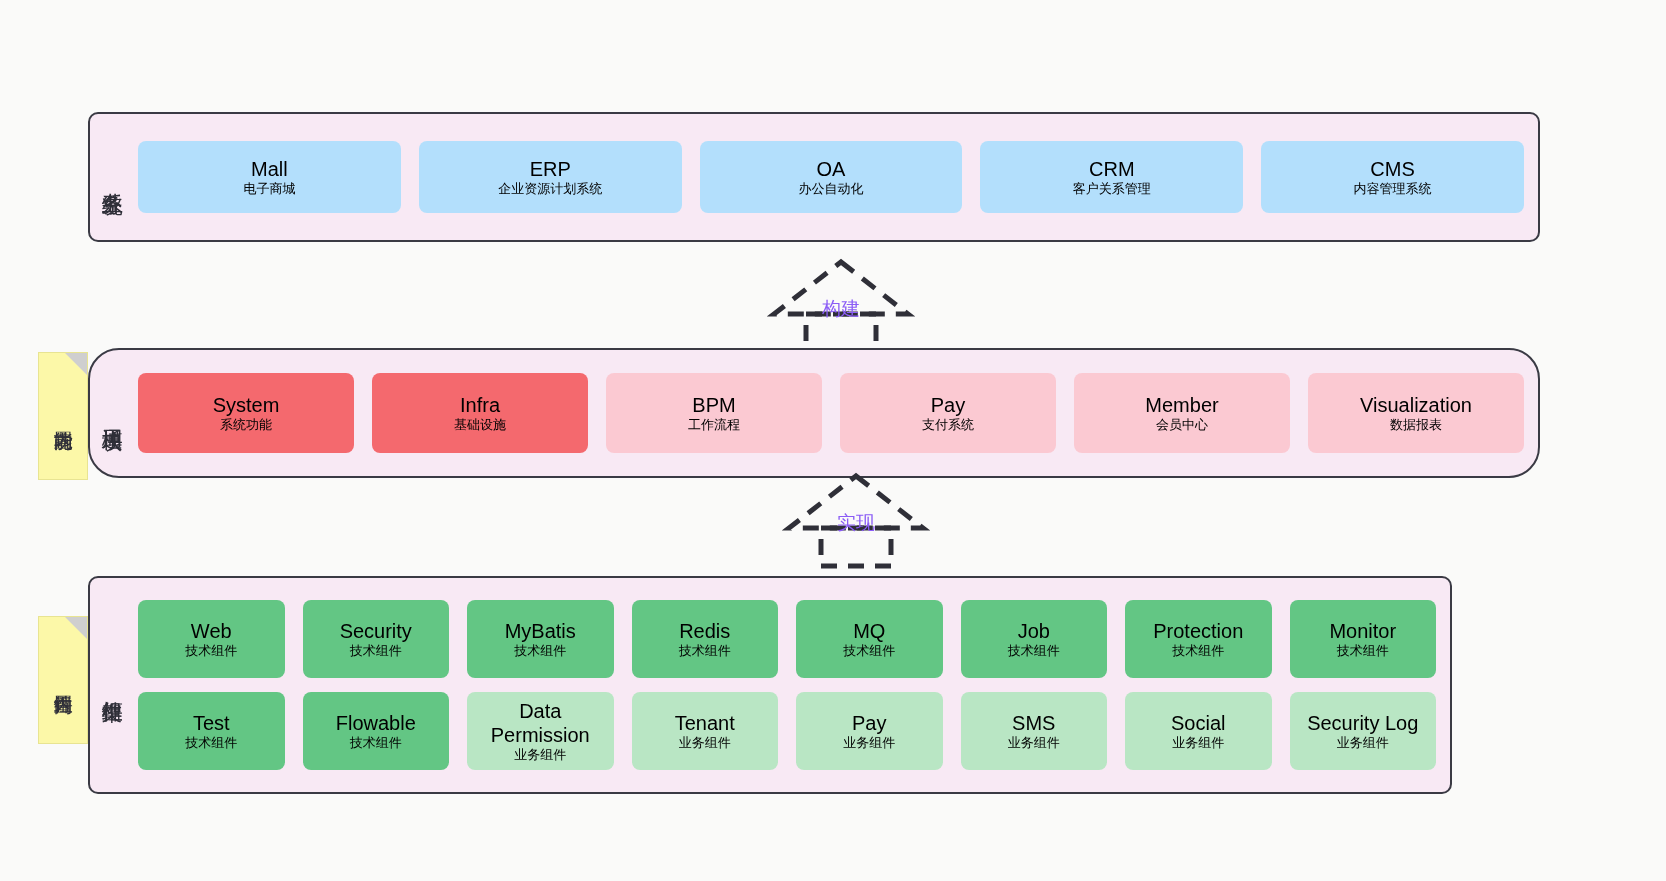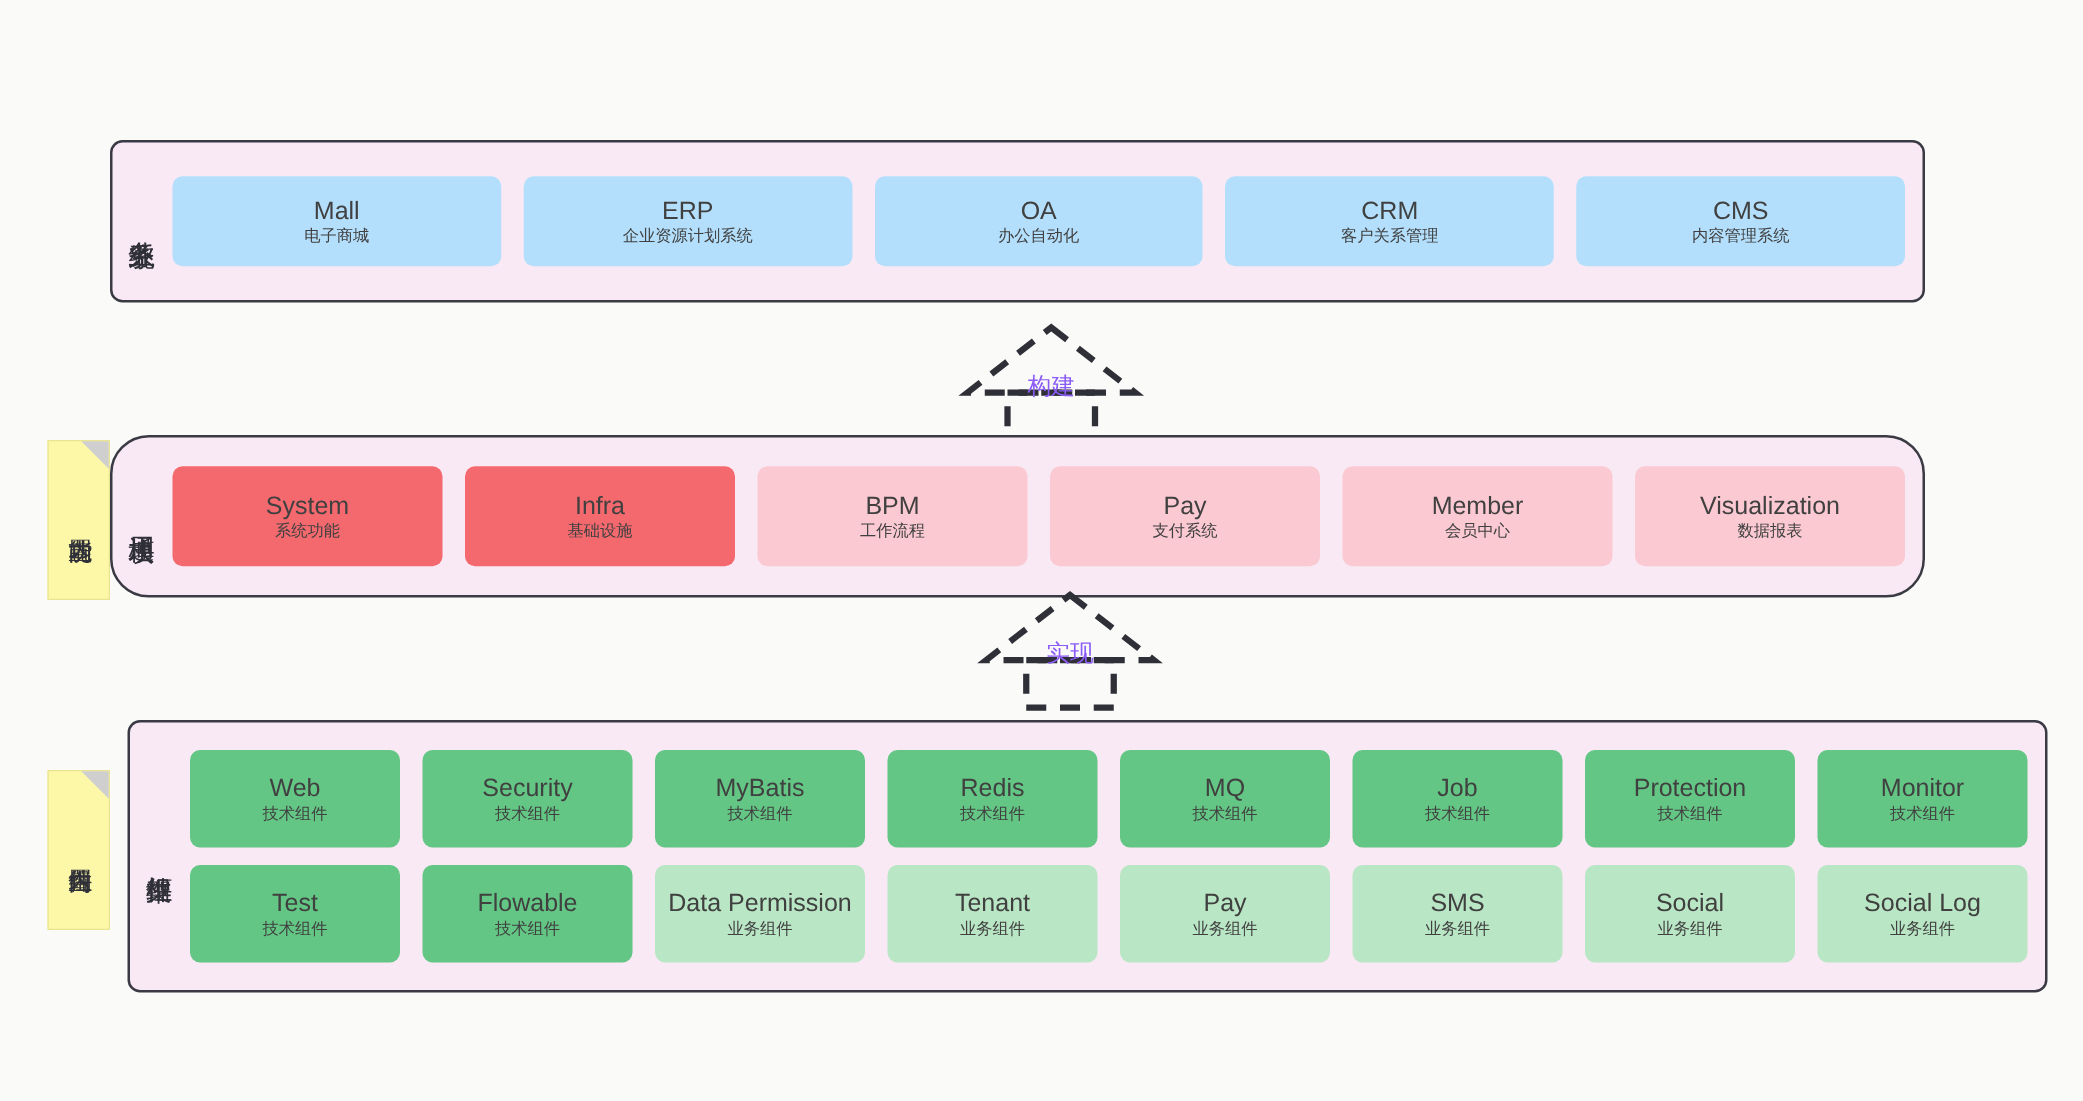--- a/index.html
+++ b/index.html
@@ -62,40 +62,40 @@
     align-items: stretch;
   }
   .cell {
     flex: 1 1 0;
     border-radius: 8px;
     display: flex;
     flex-direction: column;
     align-items: center;
     justify-content: center;
     text-align: center;
-    color: #404040;
+    color: #000000;
     line-height: 1.2;
     padding: 6px 4px;
     box-sizing: border-box;
   }
   .cell .t1 { font-size: 20px; }
   .cell .t2 { font-size: 13px; }
 
   
   .c-blue        { background: #b3dffc; }
   .c-red         { background: #f4696e; }
   .c-pink        { background: #fbc9d2; }
   .c-green       { background: #63c684; }
   .c-lightgreen  { background: #b9e6c4; text-align: center; }
 
   
   #layer-business  { left: 88px;  top: 112px; width: 1452px; height: 130px; }
   #layer-business  .layer-body { padding-top: 0; }
   #layer-common    { left: 88px;  top: 348px; width: 1452px; height: 130px; border-radius: 31px; }
-  #layer-framework { left: 88px;  top: 576px; width: 1536px; height: 218px; margin-left: 14px; }
+  #layer-framework { left: 88px;  top: 576px; width: 1364px; height: 218px; }
   #layer-business  .row { height: 72px; }
   #layer-common    .row { height: 80px; }
   #layer-framework .row { height: 78px; }
 
   
   .note {
     position: absolute;
     width: 50px;
     background: #fcf8a8;
     border: 1px solid #e8e492;
@@ -297,21 +297,21 @@
         </div>
         <div class="cell c-lightgreen">
           <span class="t1">SMS</span>
           <span class="t2">业务组件</span>
         </div>
         <div class="cell c-lightgreen">
           <span class="t1">Social</span>
           <span class="t2">业务组件</span>
         </div>
         <div class="cell c-lightgreen">
-          <span class="t1">Social Log</span>
+          <span class="t1">Security Log</span>
           <span class="t2">业务组件</span>
         </div>
       </div>
 
     </div>
   </div>
 
 </div>
 
 </body></html>

